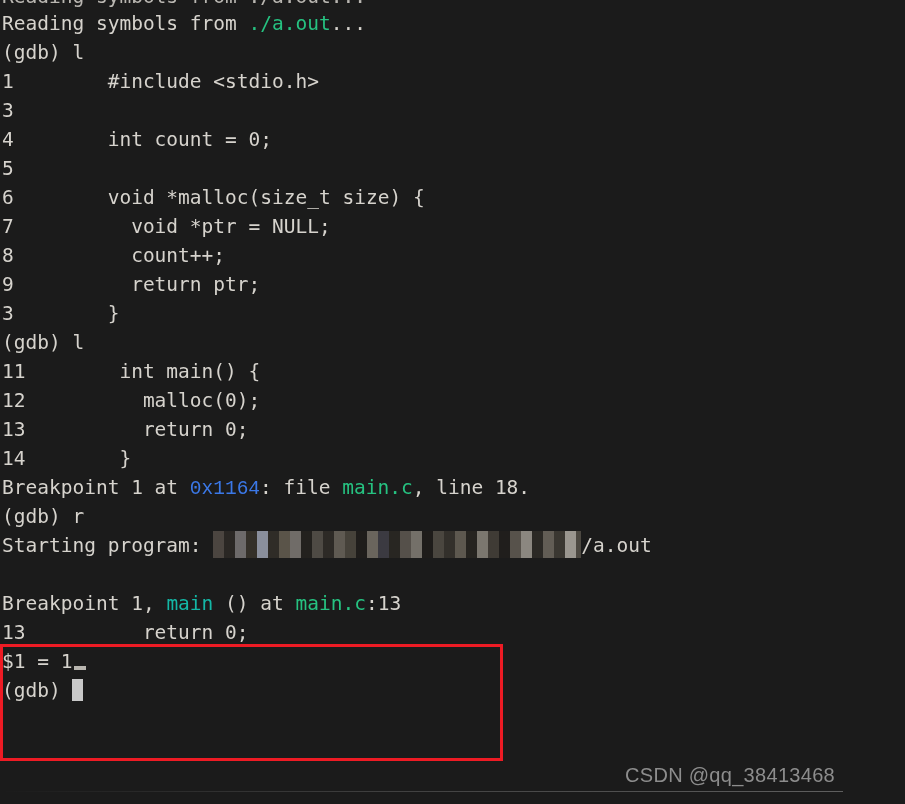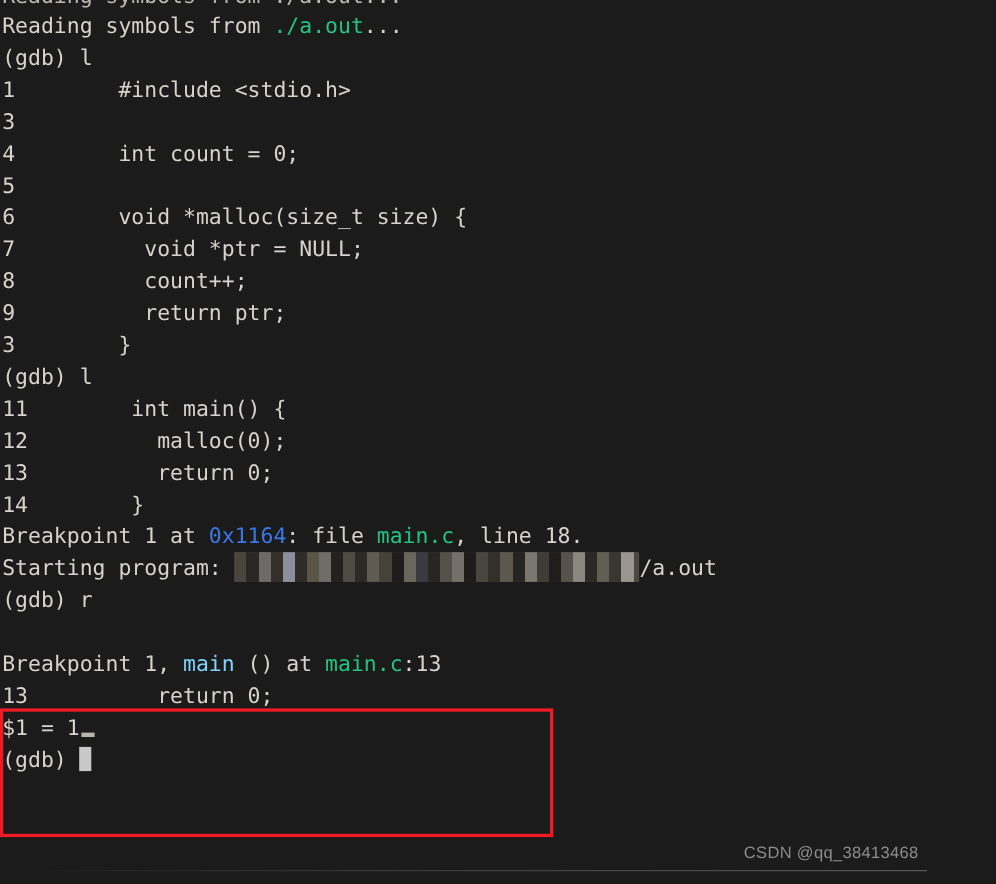--- a/index.html
+++ b/index.html
@@ -40,22 +40,22 @@
   }
   .line {
     white-space: pre;
     height: 29px;
     line-height: 29px;
   }
 
   
   .c-default { color: #d6d3cd; }
   .c-green   { color: #26c281; }
-  .c-blue    { color: #3b78e7; }
-  .c-yellow  { color: #7dd3fc; }
+  .c-blue    { color: #3b78e7; font-family: Liberation Mono, monospace; }
+  .c-yellow  { color: #14b8a6; }
 
   
   .redaction {
     display: inline-block;
     vertical-align: -6px;
     width: 368px;
     height: 27px;
     background-color: #3a362f;
     background-image:
       linear-gradient(90deg,
@@ -111,21 +111,21 @@
     vertical-align: -2px;
     margin-left: 2px;
   }
 
   
   #watermark {
     position: absolute;
     right: 8px;
     bottom: 14px;
     font-family: "Liberation Sans", sans-serif;
-    font-size: 15px;
+    font-size: 20px;
     color: #8d8d8d;
     letter-spacing: 0.3px;
   }
   #watermark-rule {
     position: absolute;
     left: 0;
     right: 0;
     bottom: 12px;
     height: 1px;
     background: linear-gradient(90deg, rgba(120,120,120,0) 0%, rgba(130,130,130,0.35) 45%, rgba(150,150,150,0.55) 100%);
@@ -149,22 +149,22 @@
       <div class="line"><span class="c-default">7          void *ptr = NULL;</span></div>
       <div class="line"><span class="c-default">8          count++;</span></div>
       <div class="line"><span class="c-default">9          return ptr;</span></div>
       <div class="line"><span class="c-default">3        }</span></div>
       <div class="line"><span class="c-default">(gdb) l</span></div>
       <div class="line"><span class="c-default">11        int main() {</span></div>
       <div class="line"><span class="c-default">12          malloc(0);</span></div>
       <div class="line"><span class="c-default">13          return 0;</span></div>
       <div class="line"><span class="c-default">14        }</span></div>
       <div class="line"><span class="c-default">Breakpoint 1 at </span><span class="c-blue">0x1164</span><span class="c-default">: file </span><span class="c-green">main.c</span><span class="c-default">, line 18.</span></div>
+      <div class="line"><span class="c-default">(gdb) r</span></div>
       <div class="line"><span class="c-default">Starting program: </span><span class="redaction"></span><span class="c-default">/a.out</span></div>
-      <div class="line"><span class="c-default">(gdb) r</span></div>
       <div class="line"><span class="c-default"></span></div>
       <div class="line"><span class="c-default">Breakpoint 1, </span><span class="c-yellow">main</span><span class="c-default"> () at </span><span class="c-green">main.c</span><span class="c-default">:13</span></div>
       <div class="line"><span class="c-default">13          return 0;</span></div>
       <div class="line"><span class="c-default">$1 = 1</span><span class="cursor-underscore"></span></div>
       <div class="line"><span class="c-default">(gdb) </span><span class="cursor-block"></span></div>
     </div>
 
   <div id="highlight-box"></div>
 
   <div id="watermark-rule"></div>

